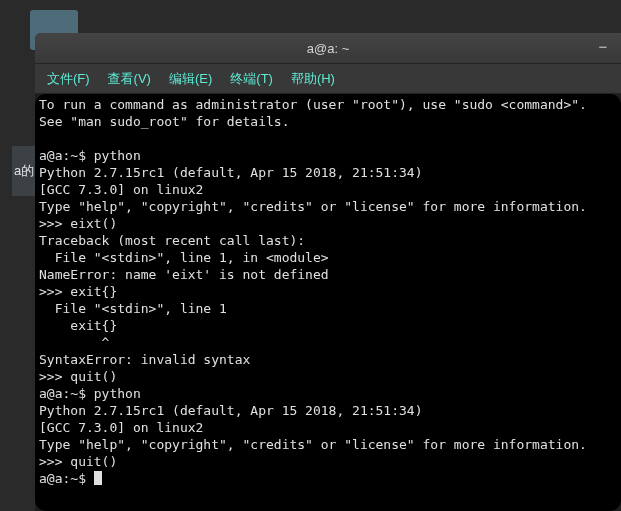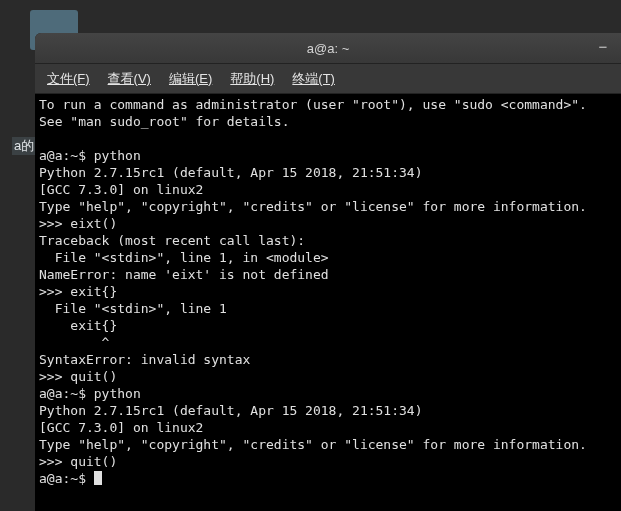--- a/index.html
+++ b/index.html
@@ -30,25 +30,25 @@
       left: 30px;
       top: 10px;
       width: 48px;
       height: 40px;
       background: #4e6b7a;
       border-radius: 3px;
     }
     .desktop-label-partial {
       position: absolute;
       left: 12px;
-      top: 137px;
+      top: 146px;
       color: #dfe3e6;
       font-size: 13px;
       background: rgba(100,120,130,0.3);
-      padding: 0 2px;
+      padding: 16px 2px;
     }
     .terminal-window {
       position: absolute;
       left: 35px;
       top: 33px;
       width: 586px;
       height: 478px;
       background: #1d1d1d;
       border-top-left-radius: 6px;
       overflow: hidden;
@@ -84,36 +84,36 @@
     .menubar {
       height: 30px;
       background: #383838;
       display: flex;
       align-items: center;
       padding: 0 4px;
       gap: 2px;
       border-bottom: 1px solid #222;
     }
     .menu-item {
-      color: #e5e5e5;
+      color: #5eead4;
       font-size: 13px;
       padding: 4px 8px;
       cursor: pointer;
-      text-decoration: underline;
     }
     .terminal-content {
       flex: 1;
       background: #000;
       color: #e0e0e0;
       font-family: "DejaVu Sans Mono", "Liberation Mono", monospace;
       font-size: 13px;
       line-height: 17px;
       padding: 2px 4px;
       white-space: pre;
       overflow: hidden;
+      border-radius: 11px;
     }
     .prompt-line {
       display: inline;
     }
     .cursor-block {
       display: inline-block;
       width: 8px;
       height: 14px;
       background: #e0e0e0;
       vertical-align: -2px;
@@ -128,22 +128,22 @@
 
 <div class="terminal-window">
   <div class="titlebar">
     <span class="titlebar-title">a@a: ~</span>
     <span class="min-btn">−</span>
   </div>
   <div class="menubar">
     <span class="menu-item">文件(F)</span>
     <span class="menu-item">查看(V)</span>
     <span class="menu-item">编辑(E)</span>
+    <span class="menu-item">终端(T)</span>
     <span class="menu-item">帮助(H)</span>
-    <span class="menu-item">终端(T)</span>
   </div>
   <div class="terminal-content"><span>To run a command as administrator (user "root"), use "sudo &lt;command&gt;".</span>
 <span>See "man sudo_root" for details.</span>
 <span></span>
 <span>a@a:~$ python</span>
 <span>Python 2.7.15rc1 (default, Apr 15 2018, 21:51:34) </span>
 <span>[GCC 7.3.0] on linux2</span>
 <span>Type "help", "copyright", "credits" or "license" for more information.</span>
 <span>&gt;&gt;&gt; eixt()</span>
 <span>Traceback (most recent call last):</span>

